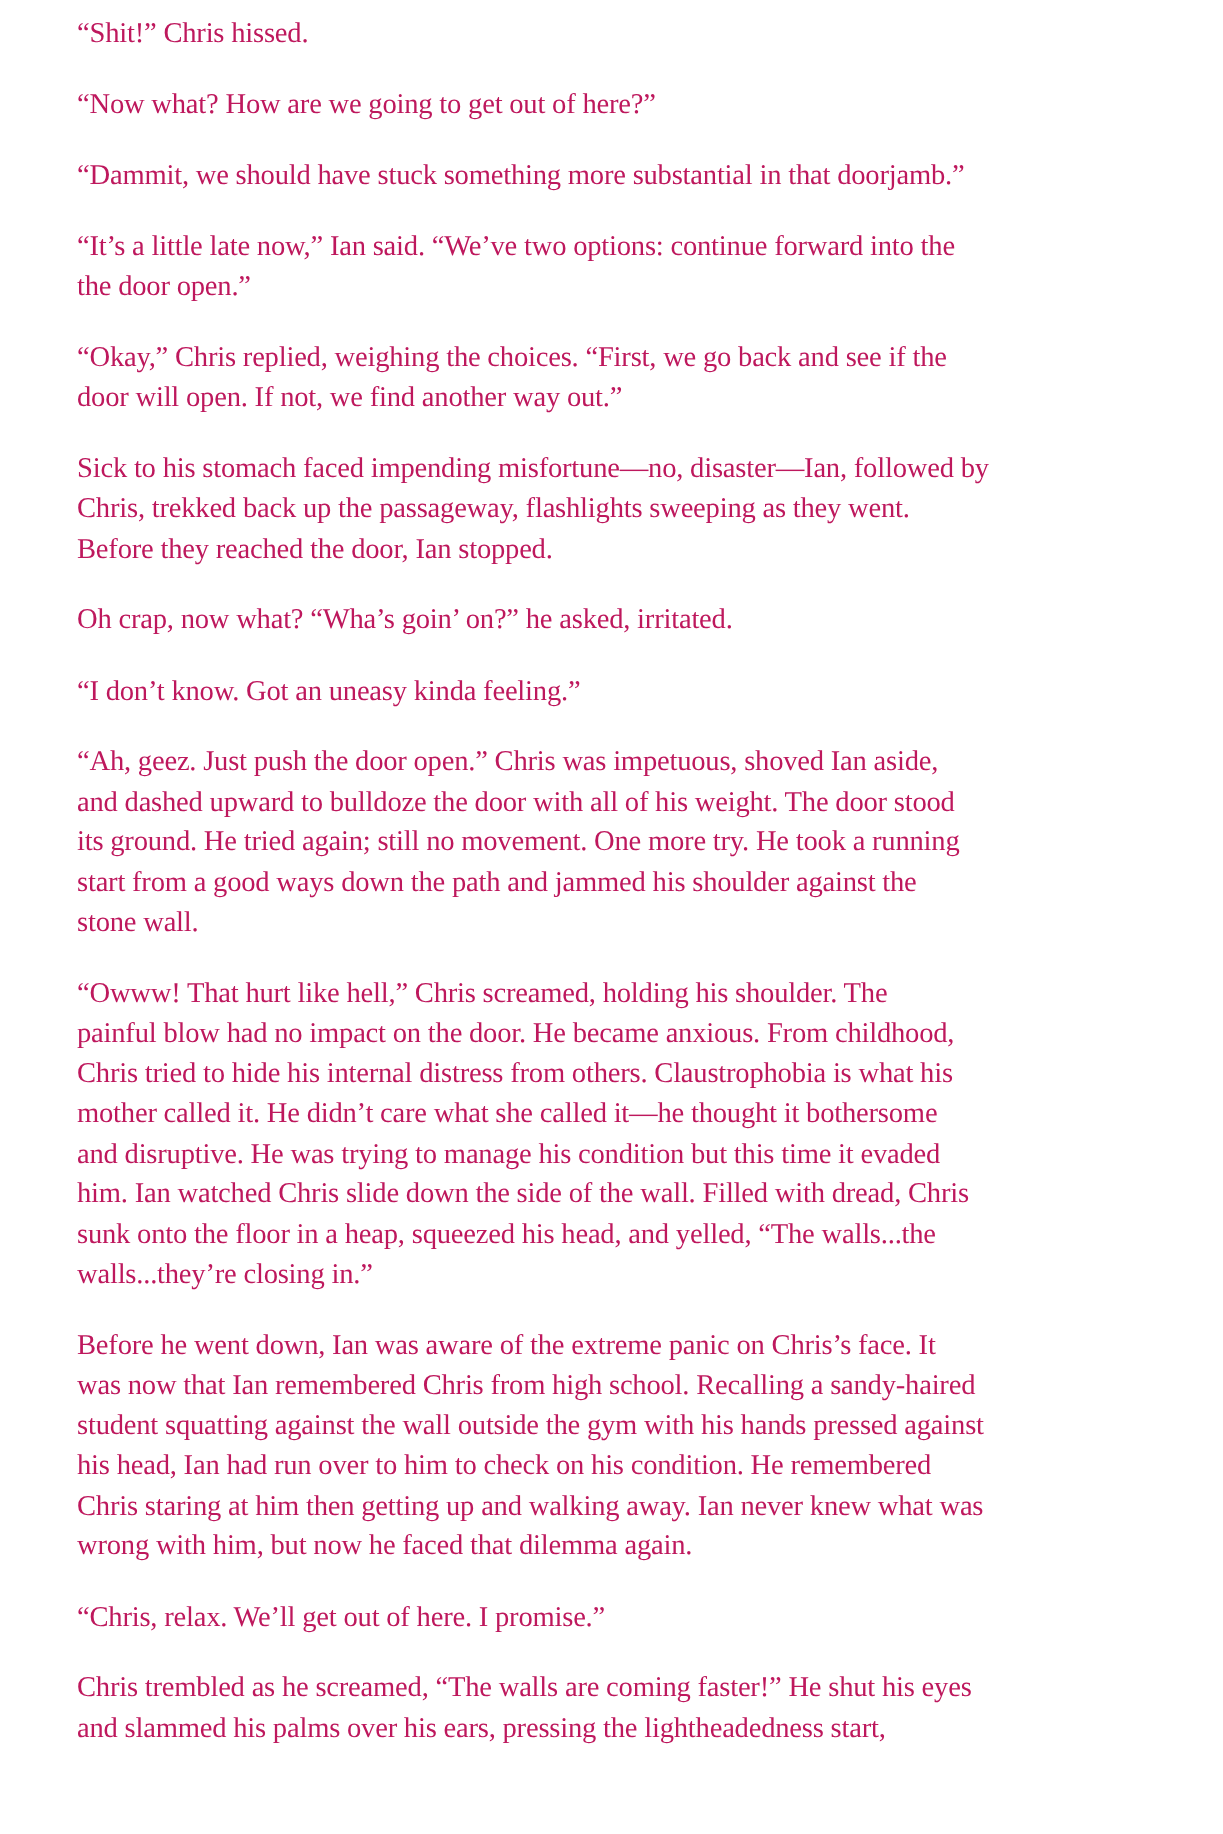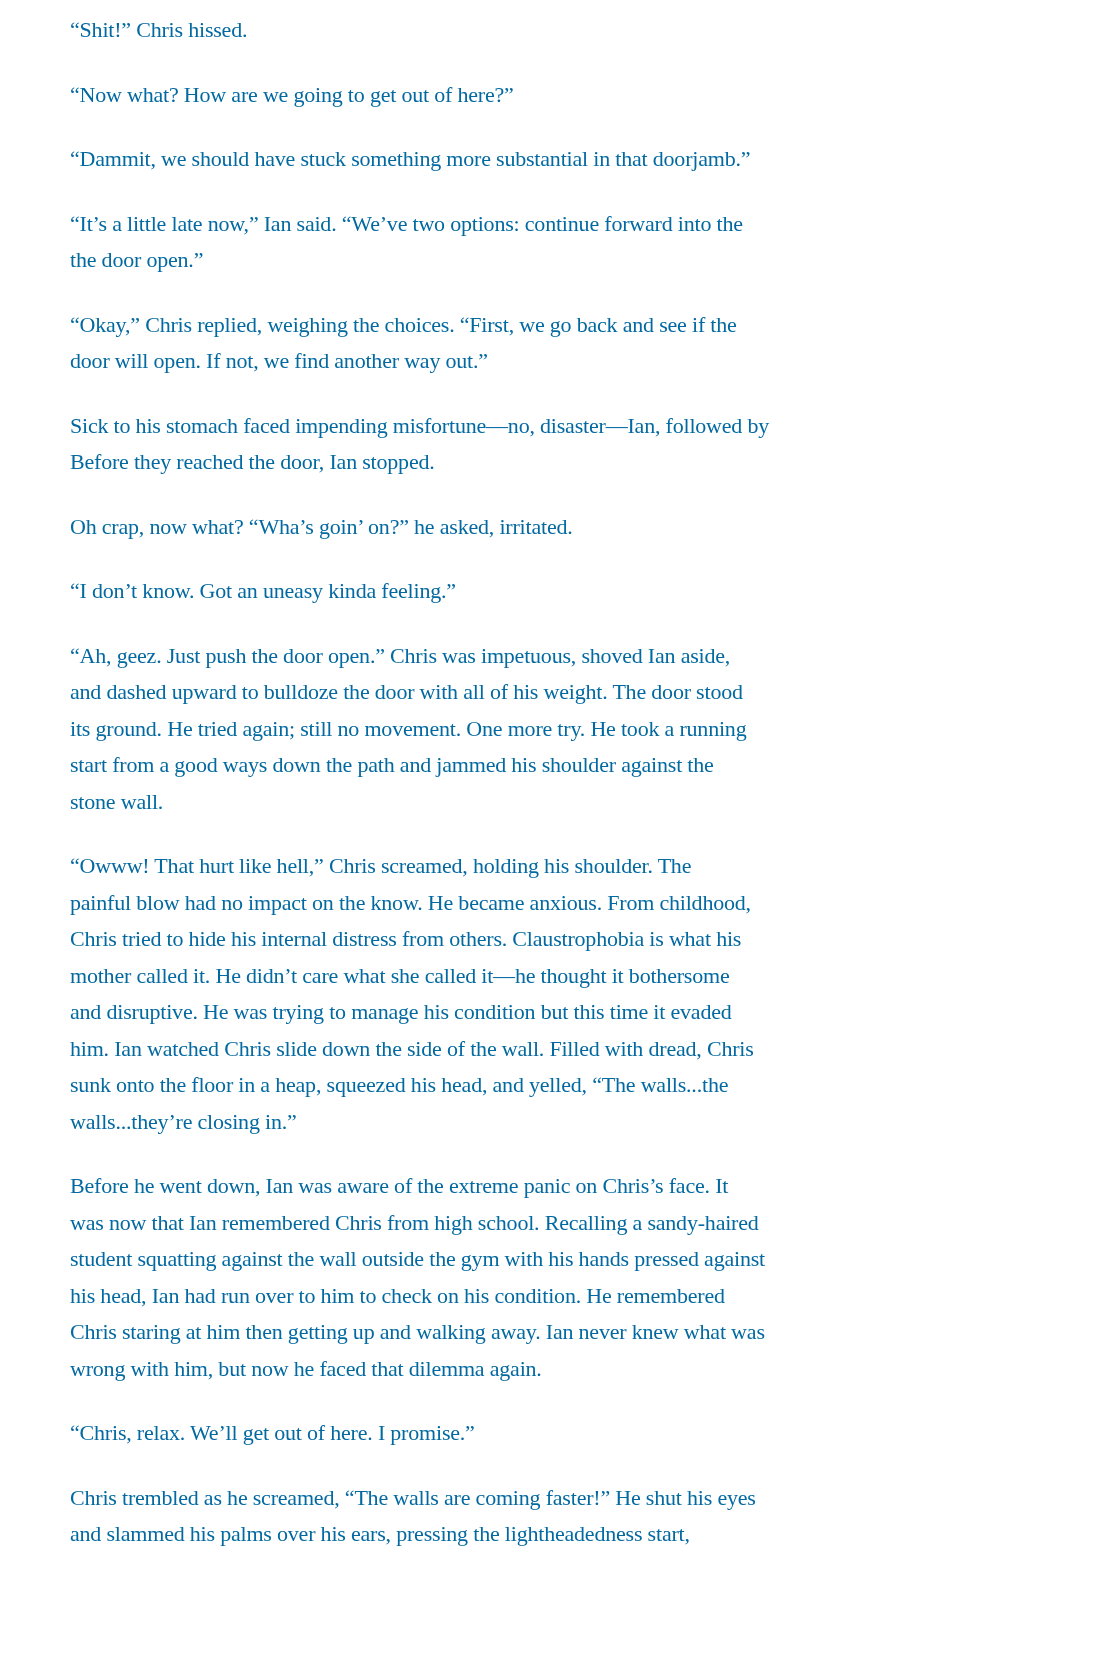--- a/index.html
+++ b/index.html
@@ -16,24 +16,24 @@
   .page {
     box-sizing: border-box;
     width: 1112px;
     height: 1667px;
     padding: 12px 100px 0 70px;
     background: #ffffff;
   }
   .prose p.para {
     margin: 0 0 28px 0;
     padding: 0;
-    font-size: 22px;
+    font-size: 26px;
     line-height: 36.5px;
     letter-spacing: -0.2px;
-    color: #0369a1;
+    color: #be185d;
     font-family: "Liberation Serif", serif;
   }
   .prose .line {
     display: block;
     white-space: nowrap;
   }
 </style>
 </head>
 <body>
 
@@ -51,38 +51,39 @@
       <p class="para">
         <span class="line">“It’s a little late now,” Ian said. “We’ve two options: continue forward into the</span>
         <span class="line">the door open.”</span>
       </p>
       <p class="para">
         <span class="line">“Okay,” Chris replied, weighing the choices. “First, we go back and see if the</span>
         <span class="line">door will open. If not, we find another way out.”</span>
       </p>
       <p class="para">
         <span class="line">Sick to his stomach faced impending misfortune—no, disaster—Ian, followed by</span>
+        <span class="line">Chris, trekked back up the passageway, flashlights sweeping as they went.</span>
         <span class="line">Before they reached the door, Ian stopped.</span>
       </p>
       <p class="para">
         <span class="line">Oh crap, now what? “Wha’s goin’ on?” he asked, irritated.</span>
       </p>
       <p class="para">
         <span class="line">“I don’t know. Got an uneasy kinda feeling.”</span>
       </p>
       <p class="para">
         <span class="line">“Ah, geez. Just push the door open.” Chris was impetuous, shoved Ian aside,</span>
         <span class="line">and dashed upward to bulldoze the door with all of his weight. The door stood</span>
         <span class="line">its ground. He tried again; still no movement. One more try. He took a running</span>
         <span class="line">start from a good ways down the path and jammed his shoulder against the</span>
         <span class="line">stone wall.</span>
       </p>
       <p class="para">
         <span class="line">“Owww! That hurt like hell,” Chris screamed, holding his shoulder. The</span>
-        <span class="line">painful blow had no impact on the know. He became anxious. From childhood,</span>
+        <span class="line">painful blow had no impact on the door. He became anxious. From childhood,</span>
         <span class="line">Chris tried to hide his internal distress from others. Claustrophobia is what his</span>
         <span class="line">mother called it. He didn’t care what she called it—he thought it bothersome</span>
         <span class="line">and disruptive. He was trying to manage his condition but this time it evaded</span>
         <span class="line">him. Ian watched Chris slide down the side of the wall. Filled with dread, Chris</span>
         <span class="line">sunk onto the floor in a heap, squeezed his head, and yelled, “The walls...the</span>
         <span class="line">walls...they’re closing in.”</span>
       </p>
       <p class="para">
         <span class="line">Before he went down, Ian was aware of the extreme panic on Chris’s face. It</span>
         <span class="line">was now that Ian remembered Chris from high school. Recalling a sandy-haired</span>

